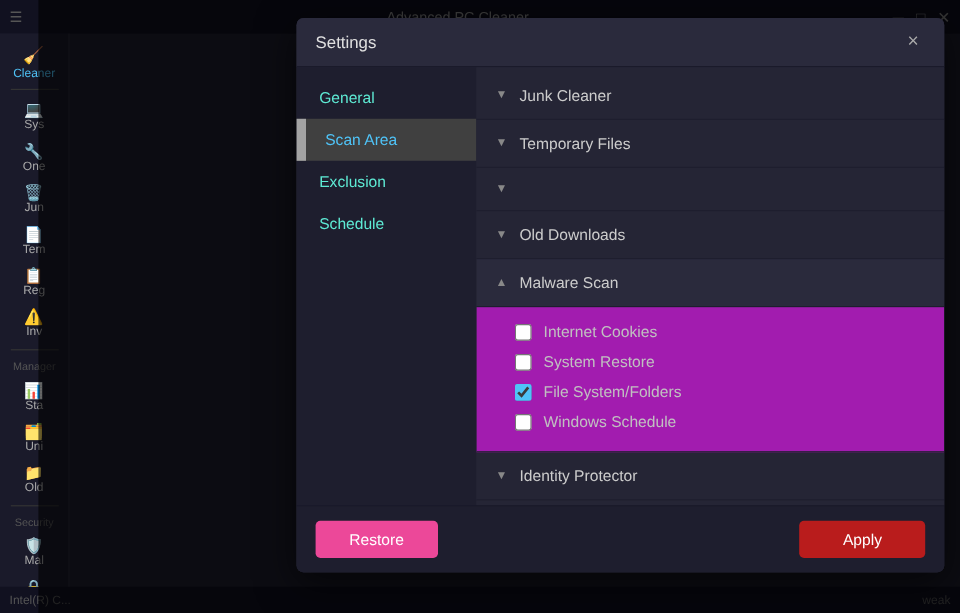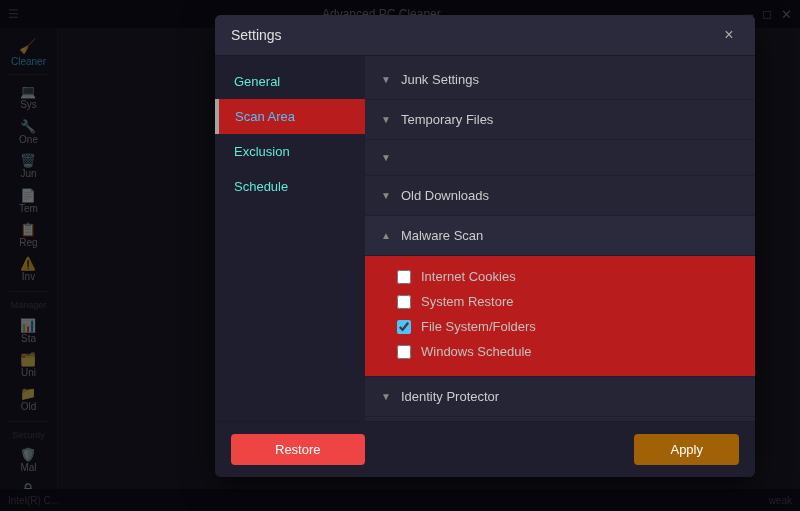--- a/index.html
+++ b/index.html
@@ -49,20 +49,21 @@
 
     
     .modal-overlay {
       position: absolute;
       inset: 0;
       background: rgba(0,0,0,0.6);
       display: flex;
       align-items: center;
       justify-content: center;
       z-index: 100;
+      margin-left: 32px;
     }
 
     
     .modal {
       width: 540px;
       background: #252535;
       border-radius: 6px;
       overflow: hidden;
       box-shadow: 0 8px 32px rgba(0,0,0,0.6);
       display: flex;
@@ -112,23 +113,23 @@
       flex-shrink: 0;
     }
     .nav-item {
       padding: 10px 16px;
       color: #5eead4;
       font-size: 13px;
       cursor: pointer;
       border-left: 3px solid transparent;
     }
     .nav-item.active {
-      background: #b91c1c;
+      background: #404040;
       color: #4fc3f7;
-      border-left: 4px solid #a3a3a3;
+      border-left: 8px solid #a3a3a3;
     }
 
     
     .modal-content {
       flex: 1;
       background: #252535;
       overflow-y: auto;
       padding: 4px 0;
     }
 
@@ -148,21 +149,21 @@
       color: #888;
       margin-right: 2px;
     }
 
     
     .section-expanded {
       background: #2a2a3c;
     }
     .section-expanded-content {
       padding: 8px 16px 12px 32px;
-      background: #b91c1c;
+      background: #a21caf;
       border-bottom: 1px solid #1e1e2e;
     }
 
     
     .checkbox-item {
       display: flex;
       align-items: center;
       gap: 10px;
       padding: 5px 0;
       color: #c0c0c0;
@@ -180,32 +181,32 @@
     .modal-footer {
       padding: 12px 16px;
       display: flex;
       justify-content: space-between;
       align-items: center;
       background: #1e1e2e;
       border-top: 1px solid #1a1a2a;
     }
 
     .btn-restore {
-      background: #ef4444;
+      background: #ec4899;
       color: #fff;
       border: none;
       border-radius: 4px;
-      padding: 8px 44px;
+      padding: 8px 28px;
       font-size: 13px;
       cursor: pointer;
       font-weight: 500;
     }
 
     .btn-apply {
-      background: #a16207;
+      background: #b91c1c;
       color: #fff;
       border: none;
       border-radius: 4px;
       padding: 8px 36px;
       font-size: 13px;
       cursor: pointer;
       font-weight: 500;
     }
 
     
@@ -334,21 +335,21 @@
         <div class="nav-item">General</div>
         <div class="nav-item active">Scan Area</div>
         <div class="nav-item">Exclusion</div>
         <div class="nav-item">Schedule</div>
       </div>
 
       <div class="modal-content">
 
         <div class="section-row">
           <span class="chevron">▼</span>
-          <span>Junk Settings</span>
+          <span>Junk Cleaner</span>
         </div>
 
         <div class="section-row">
           <span class="chevron">▼</span>
           <span>Temporary Files</span>
         </div>
 
         <div class="section-row">
           <span class="chevron">▼</span>
         </div>

